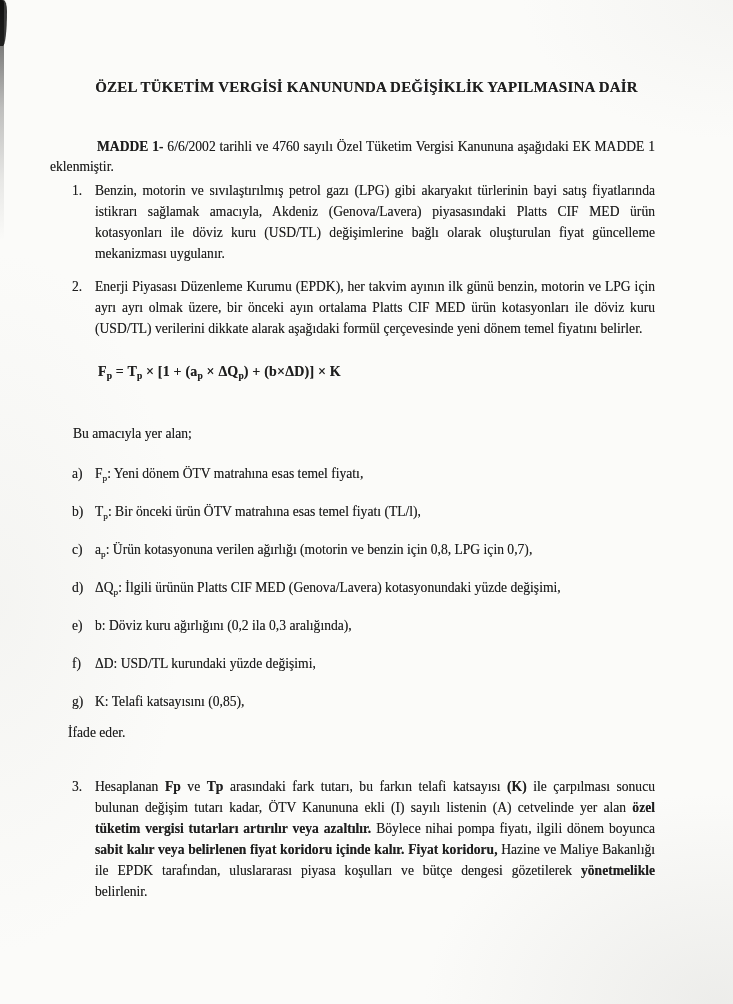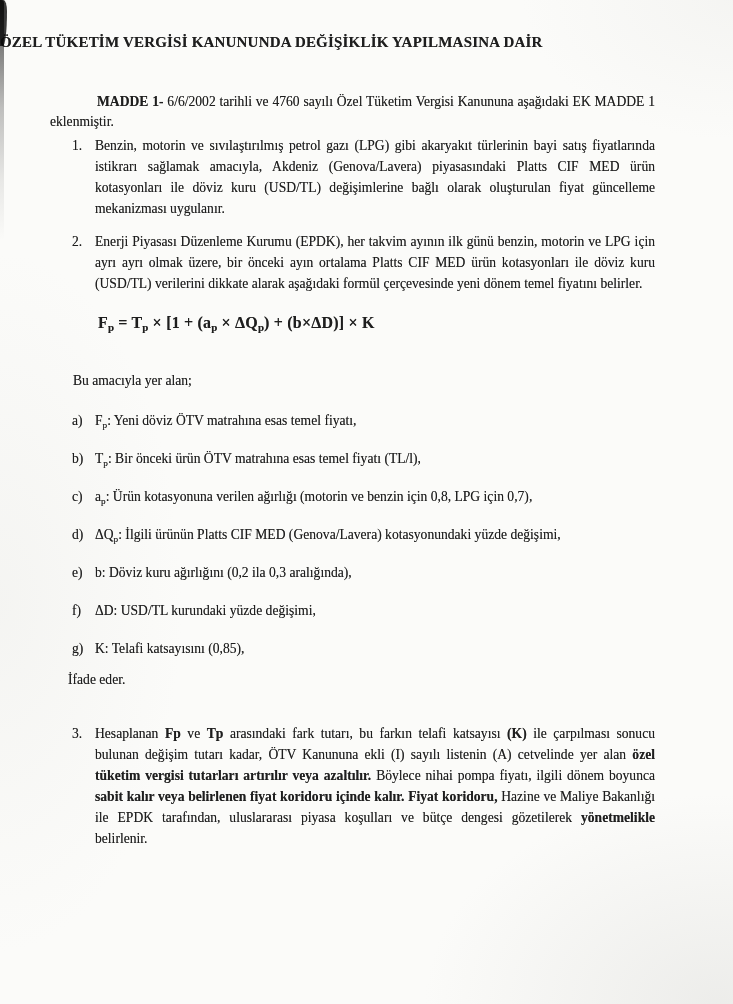--- a/index.html
+++ b/index.html
@@ -42,22 +42,22 @@
     left: 0;
     top: 0;
     width: 7px;
     height: 46px;
     background: rgba(10,10,10,0.8);
     border-radius: 0 60% 70% 0 / 0 30% 90% 0;
     filter: blur(0.5px);
   }
 
   .title-block {
-    padding-top: 32px;
-    text-align: left;
+    padding-top: 77px;
+    text-align: center;
     font-weight: bold;
     font-size: 15px;
     line-height: 21px;
     letter-spacing: 0.2px;
   }
 
   .intro {
     margin: 39px 78px 0 50px;
     font-size: 13.6px;
     line-height: 20px;
@@ -85,22 +85,22 @@
     flex: 1;
     text-align: justify;
   }
   .li-1 { margin-top: 3px; }
   .li-2 { margin-top: 12px; }
   .li-3 { margin-top: 33px; }
 
   .formula {
     margin: 19px 78px 0 98px;
     font-weight: bold;
-    font-size: 16px;
-    line-height: 20px;
+    font-size: 14px;
+    line-height: 28px;
     letter-spacing: 0.2px;
   }
 
   .definitions-intro {
     margin: 37px 78px 0 73px;
     font-size: 13.6px;
     line-height: 20px;
   }
 
   .def-row {
@@ -151,21 +151,21 @@
     <span class="num">2.</span>
     <span class="li-text">Enerji Piyasası Düzenleme Kurumu (EPDK), her takvim ayının ilk günü benzin, motorin ve LPG için ayrı ayrı olmak üzere, bir önceki ayın ortalama Platts CIF MED ürün kotasyonları ile döviz kuru (USD/TL) verilerini dikkate alarak aşağıdaki formül çerçevesinde yeni dönem temel fiyatını belirler.</span>
   </div>
 
   <div class="formula"><b>F</b><b class="sub">p</b><b> = T</b><b class="sub">p</b><b> × [1 + (a</b><b class="sub">p</b><b> × ΔQ</b><b class="sub">p</b><b>) + (b×ΔD)] × K</b></div>
 
   <div class="definitions-intro">Bu amacıyla yer alan;</div>
 
   <div class="def-row def-row-first">
     <span class="letter">a)</span>
-    <span class="def-text"><span>F</span><span class="sub">p</span><span>: Yeni döviz ÖTV matrahına esas temel fiyatı,</span></span>
+    <span class="def-text"><span>F</span><span class="sub">p</span><span>: Yeni dönem ÖTV matrahına esas temel fiyatı,</span></span>
   </div>
 
   <div class="def-row">
     <span class="letter">b)</span>
     <span class="def-text"><span>T</span><span class="sub">p</span><span>: Bir önceki ürün ÖTV matrahına esas temel fiyatı (TL/l),</span></span>
   </div>
 
   <div class="def-row">
     <span class="letter">c)</span>
     <span class="def-text"><span>a</span><span class="sub">p</span><span>: Ürün kotasyonuna verilen ağırlığı (motorin ve benzin için 0,8, LPG için 0,7),</span></span>

